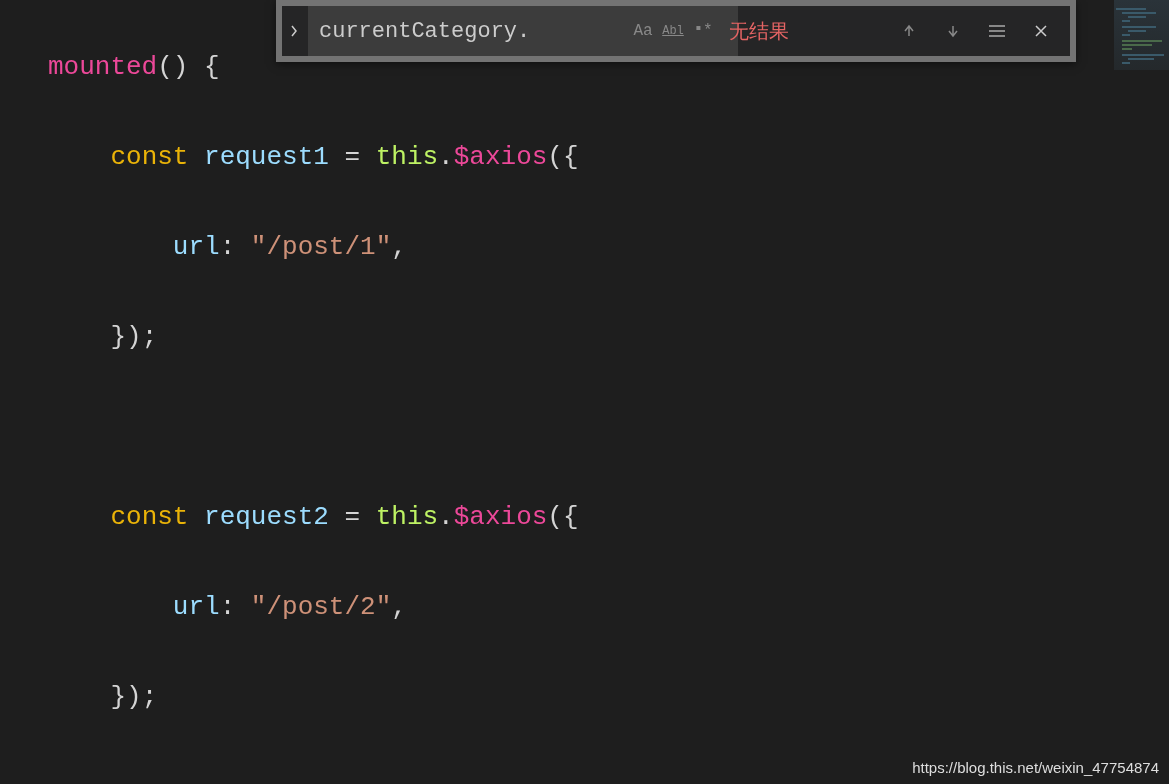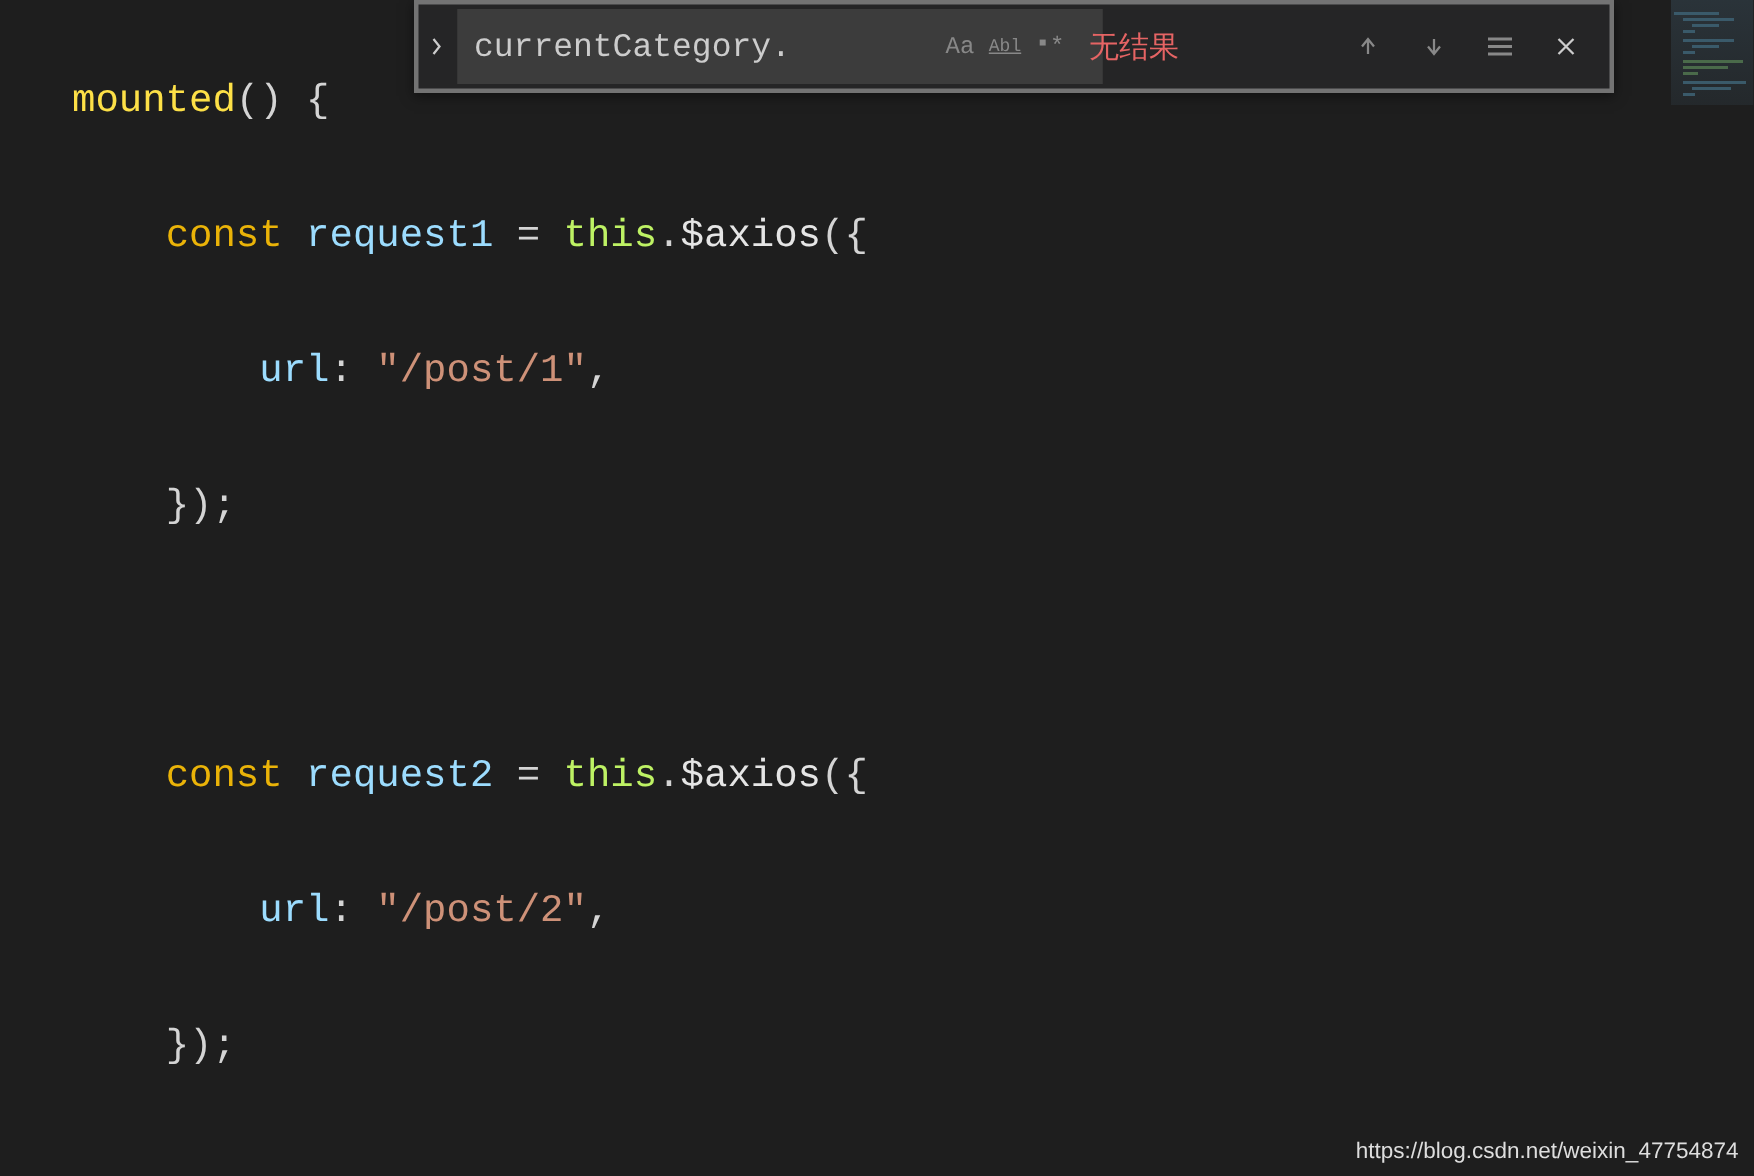--- a/index.html
+++ b/index.html
@@ -29,35 +29,35 @@
       line-height: 45px;
       white-space: pre;
       color: #d4d4d4;
       padding-left: 48px;
     }
     .code-line {
       display: block;
       height: 45px;
       white-space: pre;
     }
-    .t-func { color: #fde047; }
+    .t-func { color: #ec4899; }
     .t-kw { color: #eab308; }
     .t-this { color: #bef264; }
     .t-prop { color: #9cdcfe; margin-top: 39px; }
     .t-str { color: #ce9178; }
-    .t-call { color: #e5e5e5; }
+    .t-call { color: #ec4899; }
     .t-white { color: #d4d4d4; }
     .find-widget {
       position: absolute;
       top: 0;
       right: 93px;
       width: 800px;
       height: 62px;
       background: #252526;
-      border: 3px solid #737373;
+      border: 6px solid #737373;
       box-shadow: 0 2px 8px rgba(0,0,0,0.5);
       display: flex;
       align-items: center;
       z-index: 100;
     }
     .find-toggle {
       width: 24px;
       height: 100%;
       display: flex;
       align-items: center;
@@ -227,13 +227,13 @@
     <div class="mm-line" style="top:40px;left:18px;width:40px;background:#4a6a4a"></div>
     <div class="mm-line" style="top:44px;left:18px;width:30px;background:#4a6a4a"></div>
     <div class="mm-line" style="top:48px;left:18px;width:10px;background:#4a6a4a"></div>
     <div class="mm-line" style="top:54px;left:18px;width:42px;"></div>
     <div class="mm-line" style="top:58px;left:24px;width:26px;"></div>
     <div class="mm-line" style="top:62px;left:18px;width:8px;"></div>
   </div>
 
 </div>
 
-<div class="watermark">https://blog.csdn.net/weixin_47754874</div>
+<div class="watermark">https://blog.this.net/weixin_47754874</div>
 
 </body></html>

